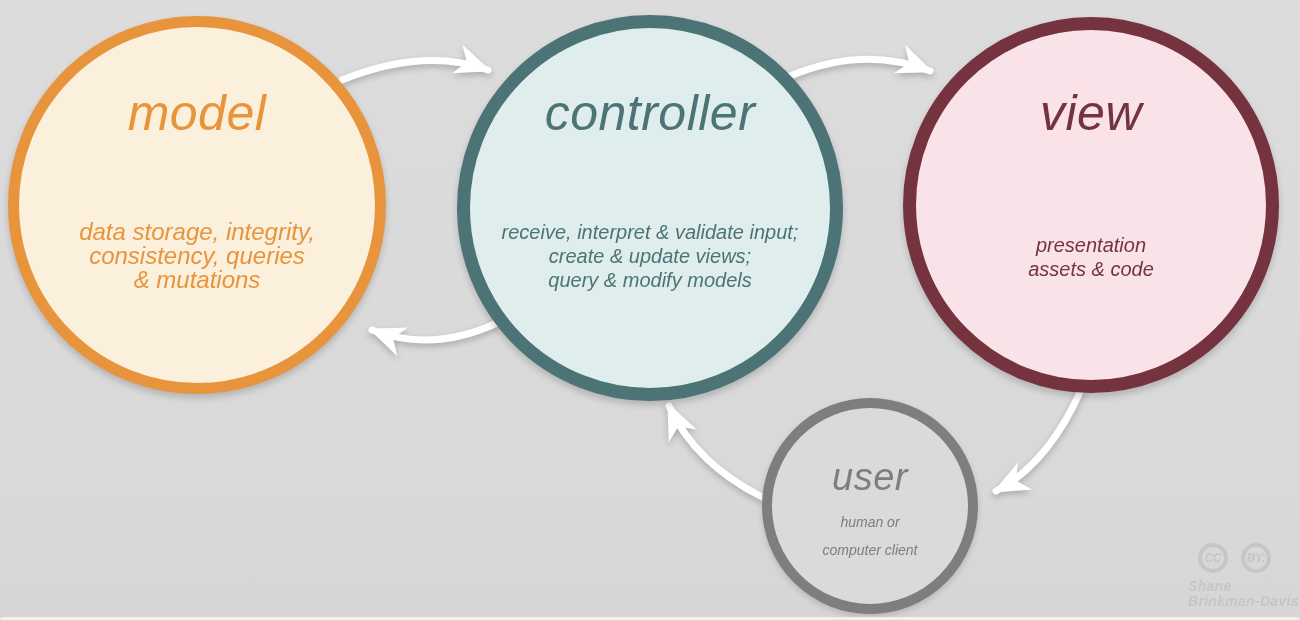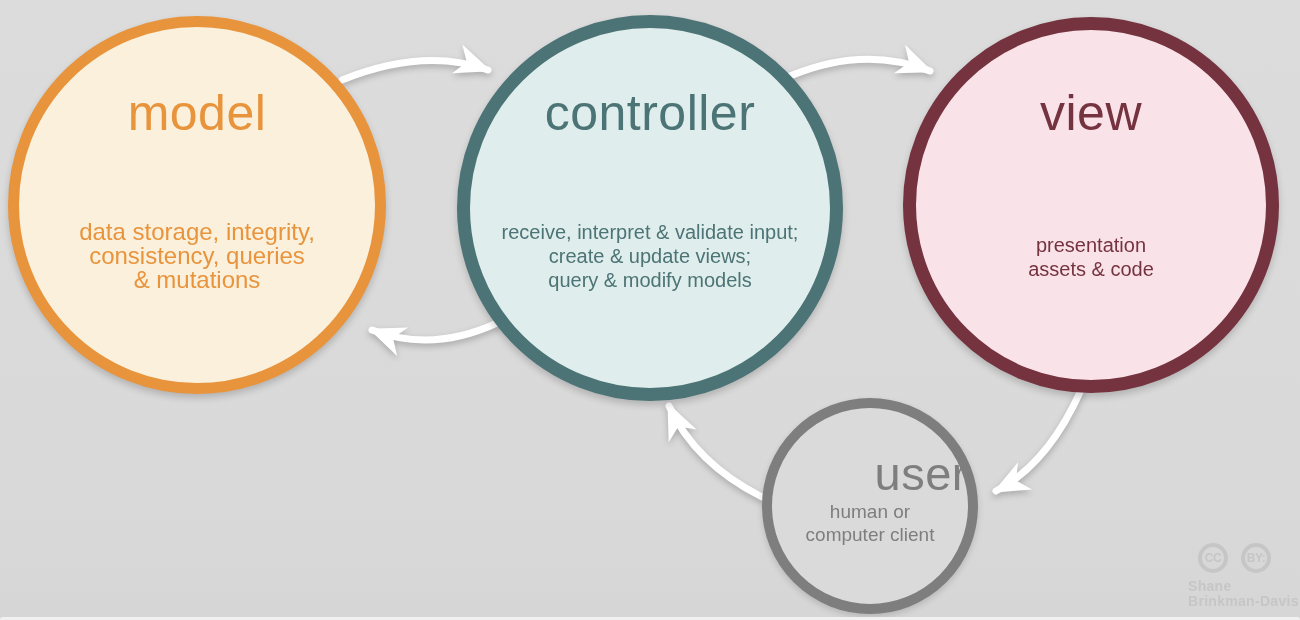--- a/index.html
+++ b/index.html
@@ -7,20 +7,21 @@
   html, body { width: 1300px; height: 620px; }
   body {
     font-family: "Liberation Sans", "DejaVu Sans", sans-serif;
     overflow: hidden;
   }
   .canvas {
     position: relative;
     width: 1300px;
     height: 620px;
     background: linear-gradient(180deg, #dcdcdc 0%, #d9d9d9 80%, #d6d6d6 100%);
+    font-style: italic;
   }
   .bottom-edge {
     position: absolute;
     left: 0; right: 0; bottom: 0;
     height: 3px;
     background: #f1f1f1;
     border-radius: 3px 3px 0 0;
   }
   .arrows {
     position: absolute;
@@ -60,22 +61,22 @@
 
   #node-controller { left: 457px; top: 15px;  width: 386px; height: 386px; border-width: 13px; }
   #node-controller .title { top: 60px; font-size: 50px; }
   #node-controller .desc  { top: 192px; font-size: 20px; }
 
   #node-view       { left: 903px; top: 17px;  width: 376px; height: 376px; border-width: 13px; }
   #node-view .title { top: 58px; font-size: 50px; }
   #node-view .desc  { top: 203px; font-size: 20px; }
 
   #node-user       { left: 762px; top: 398px; width: 216px; height: 216px; border-width: 10px; box-shadow: 0 3px 6px rgba(0,0,0,0.15); }
-  #node-user .title { top: 42px; font-size: 47px; text-align: right; }
-  #node-user .desc  { top: 92px; font-size: 19px; line-height: 23px; }
+  #node-user .title { top: 50px; font-size: 38px; }
+  #node-user .desc  { top: 100px; font-size: 14px; line-height: 28px; }
 
   .attribution {
     position: absolute;
     left: 1188px;
     top: 543px;
     color: #c6c6c6;
   }
   .badges { display: flex; gap: 13px; margin-left: 10px; }
   .badge {
     width: 30px; height: 30px;

